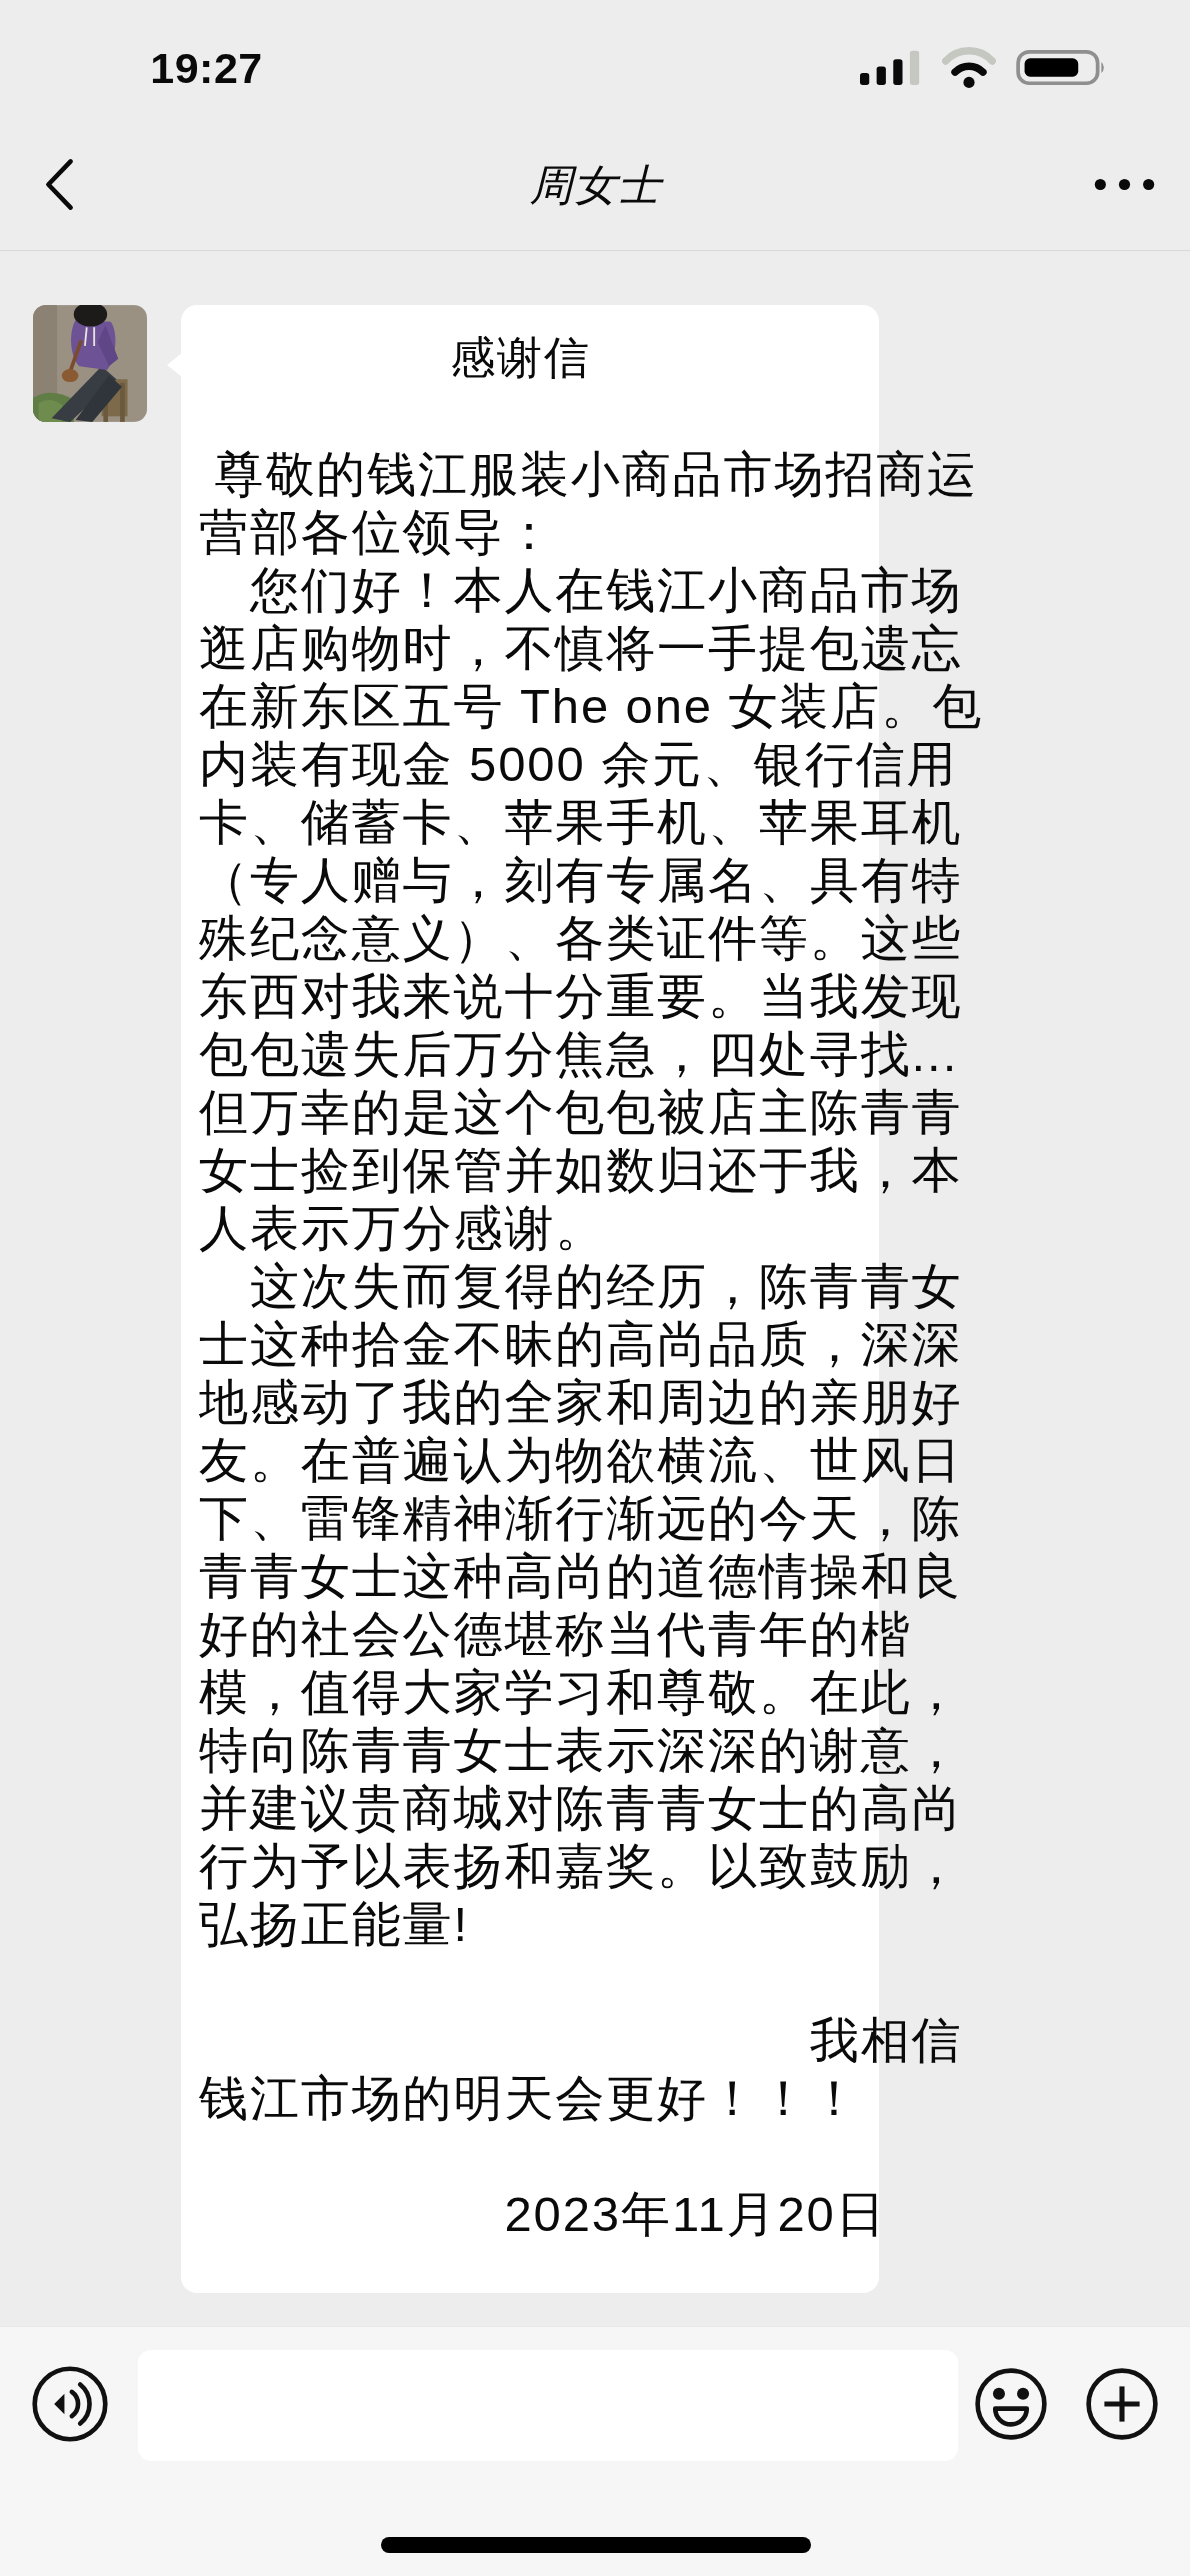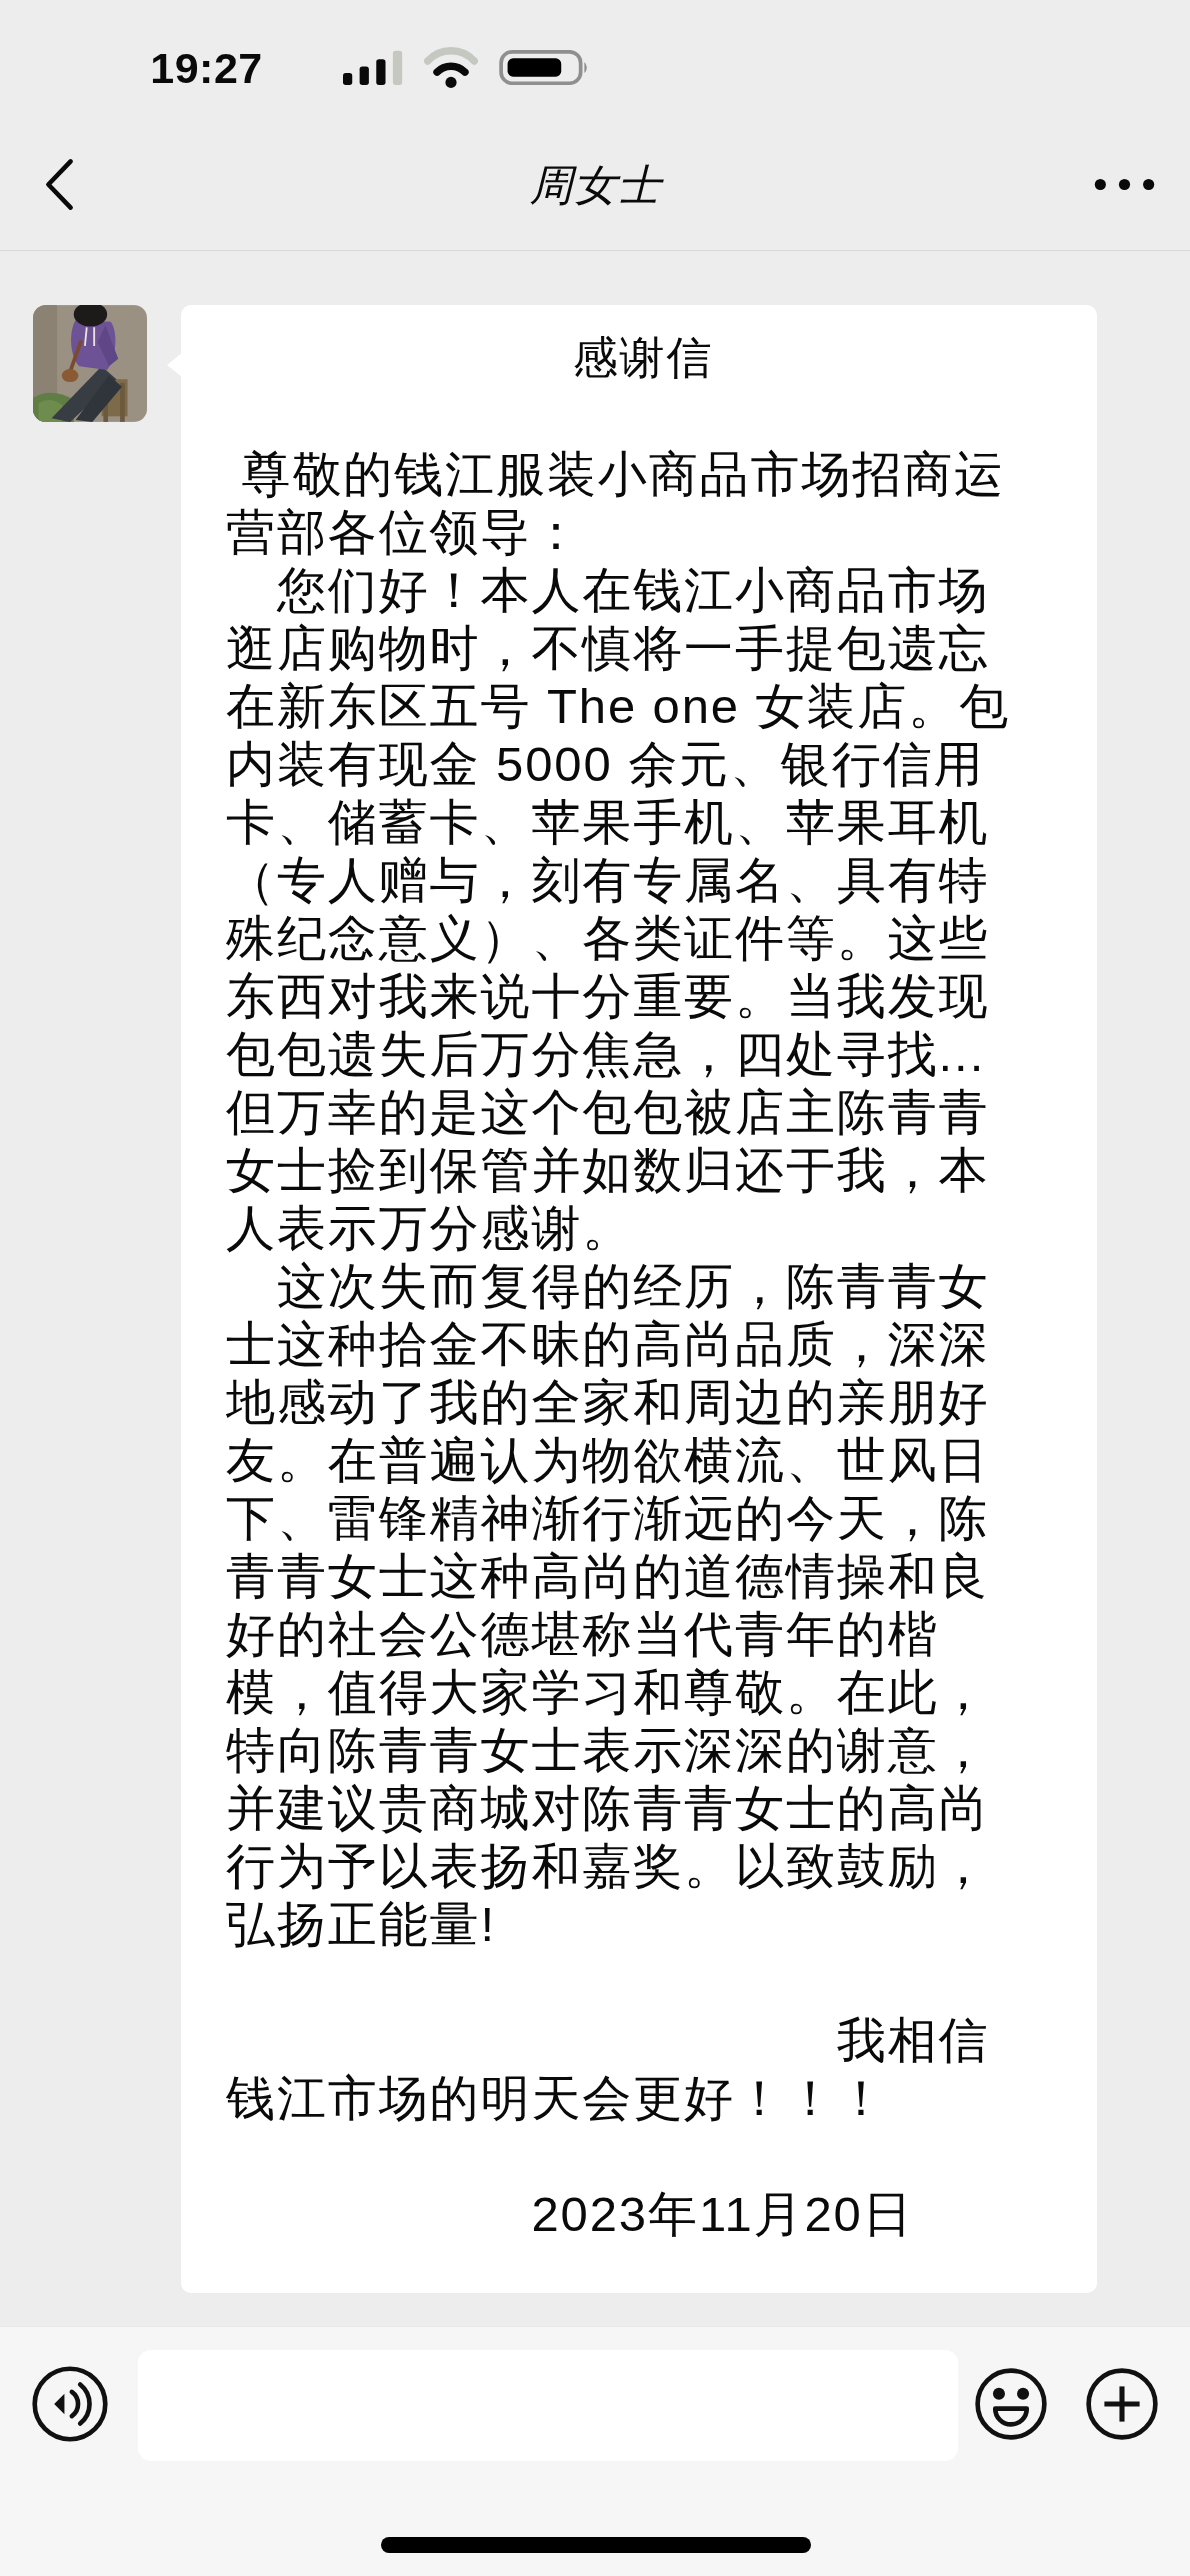--- a/index.html
+++ b/index.html
@@ -16,21 +16,21 @@
     display: flex;
     flex-direction: column;
   }
 
   
   .status-bar {
     height: 121px;
     flex: 0 0 auto;
     display: flex;
     align-items: center;
-    justify-content: flex-start;
+    justify-content: space-between;
     padding: 16.7px 82px 0 109px;
     gap: 39px;
   }
   .status-time {
     width: 195px;
     text-align: center;
     font-size: 43px;
     font-weight: 700;
     letter-spacing: 0.5px;
   }
@@ -101,24 +101,24 @@
     height: 117px;
     border-radius: 13px;
     overflow: hidden;
     cursor: pointer;
   }
   .avatar svg { display: block; }
 
   .bubble {
     position: relative;
     margin-left: 34px;
-    width: 916px;
+    width: 698px;
     background: #ffffff;
-    border-radius: 10px;
-    padding: 24px 37px 50px 45px;
+    border-radius: 16px;
+    padding: 24px 37px 50px 18px;
   }
   .bubble-tail {
     position: absolute;
     left: -14px;
     top: 48px;
     width: 0;
     height: 0;
     border-top: 12px solid transparent;
     border-bottom: 12px solid transparent;
     border-right: 15px solid #ffffff;

